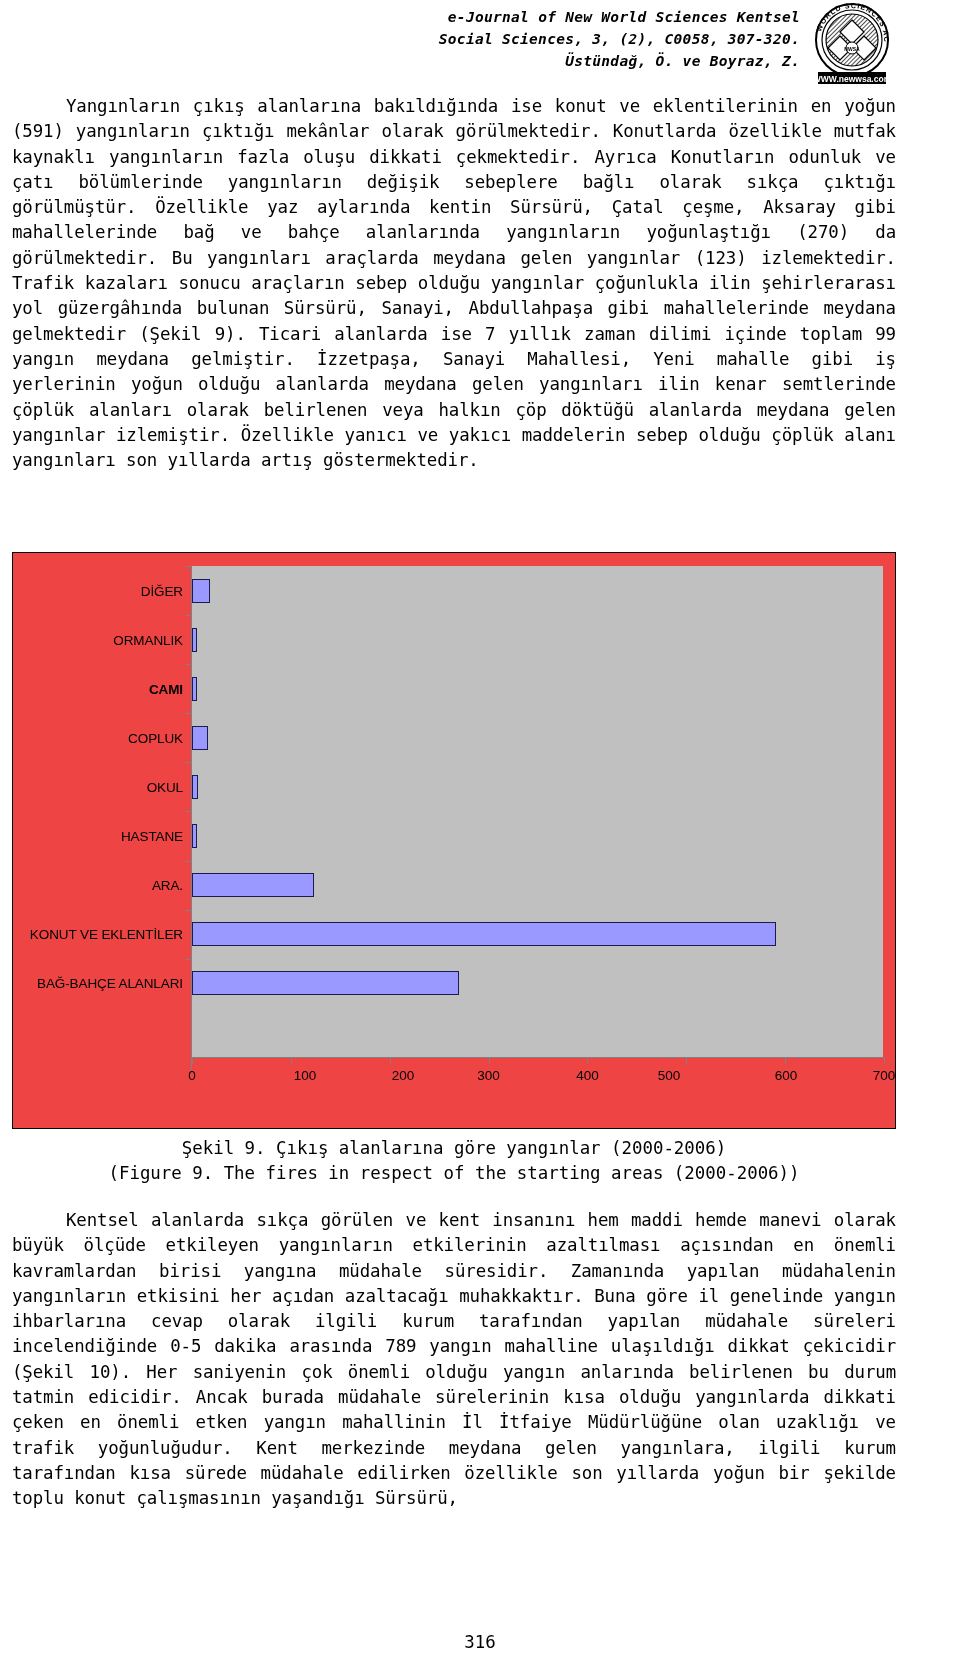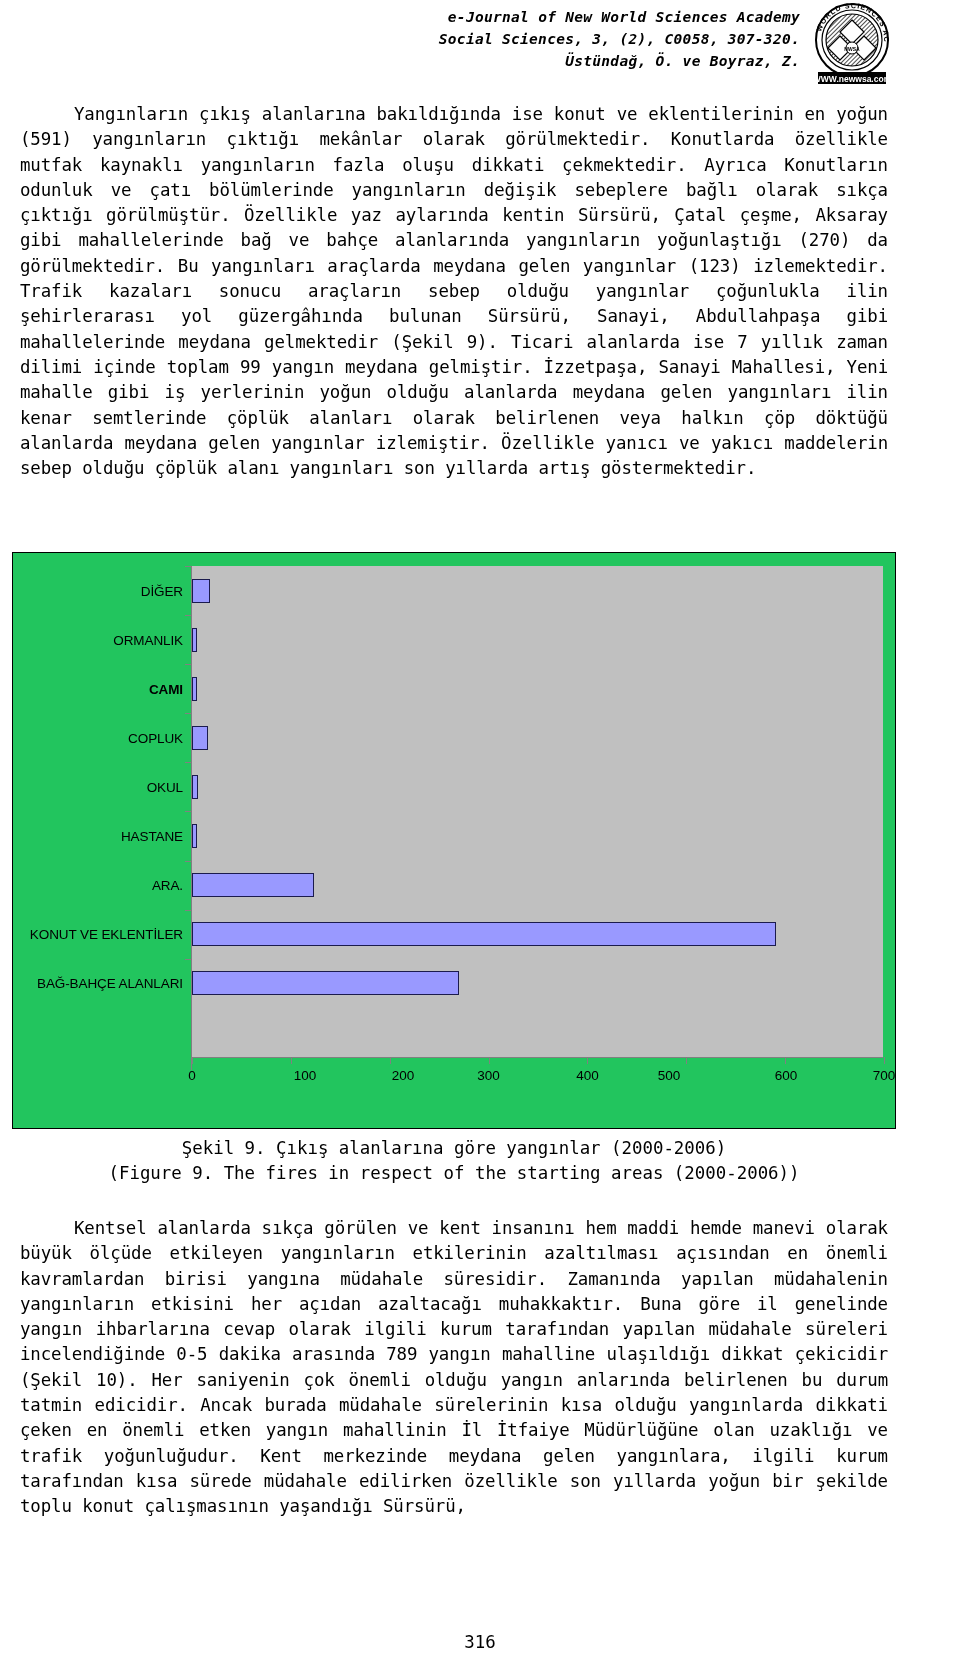--- a/index.html
+++ b/index.html
@@ -51,42 +51,42 @@
   
   .para {
     position: absolute;
     font-family: "DejaVu Sans Mono", "Liberation Mono", monospace;
     font-size: 17.4px;
     line-height: 25.3px;
     text-align: justify;
     color: #000;
     letter-spacing: -0.1px;
   }
-  .para p { margin: 8px; }
+  .para p { margin: 0; }
   .para .indent { text-indent: 54px; }
 
   #para-top {
     left: 12px;
     top: 94px;
     width: 884px;
   }
   #para-bottom {
     left: 12px;
     top: 1208px;
     width: 884px;
   }
 
   
   .figure-box {
     position: absolute;
     left: 12px;
     top: 552px;
     width: 884px;
     height: 577px;
-    background: #22c55e;
+    background: #ef4444;
     border: 1px solid #000000;
     box-sizing: border-box;
   }
 
   .chart {
     position: absolute;
     left: 0; top: 0;
     width: 882px;
     height: 575px;
   }
@@ -212,21 +212,21 @@
     font-family: "DejaVu Sans Mono", "Liberation Mono", monospace;
     font-size: 17.4px;
     color: #000;
   }
 </style>
 </head>
 <body>
 
 <div class="header">
   <div class="header-text">
-    <div>e-Journal of New World Sciences Academy</div>
+    <div>e-Journal of New World Sciences Kentsel</div>
     <div>Social Sciences, 3, (2), C0058, 307-320.</div>
     <div>Üstündağ, Ö. ve Boyraz, Z.</div>
   </div>
 
   <div class="header-logo">
     <svg class="logo-svg" width="88" height="84" viewBox="0 0 88 84">
       <defs>
         <pattern id="hatch" width="3" height="3" patternUnits="userSpaceOnUse" patternTransform="rotate(45)">
           <rect width="3" height="3" fill="#ffffff"></rect>
           <line x1="0" y1="0" x2="0" y2="3" stroke="#000000" stroke-width="1.4"></line>

